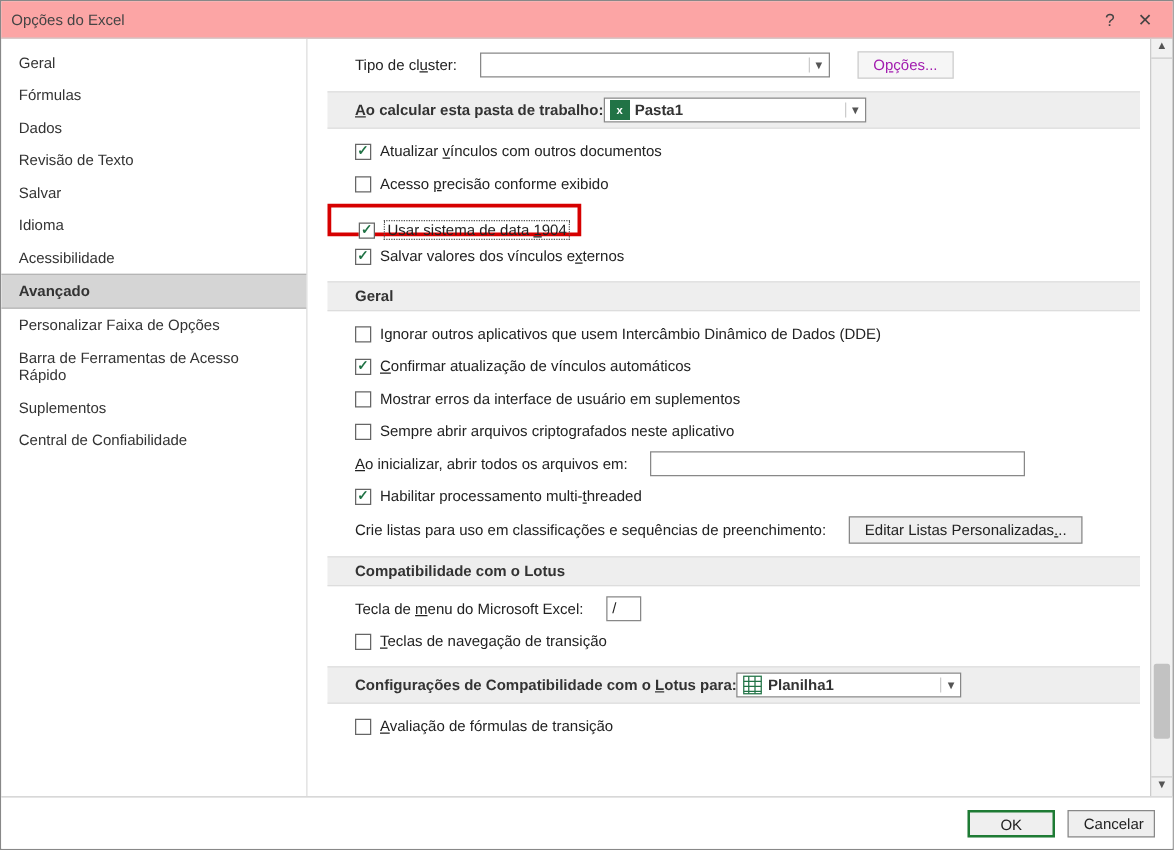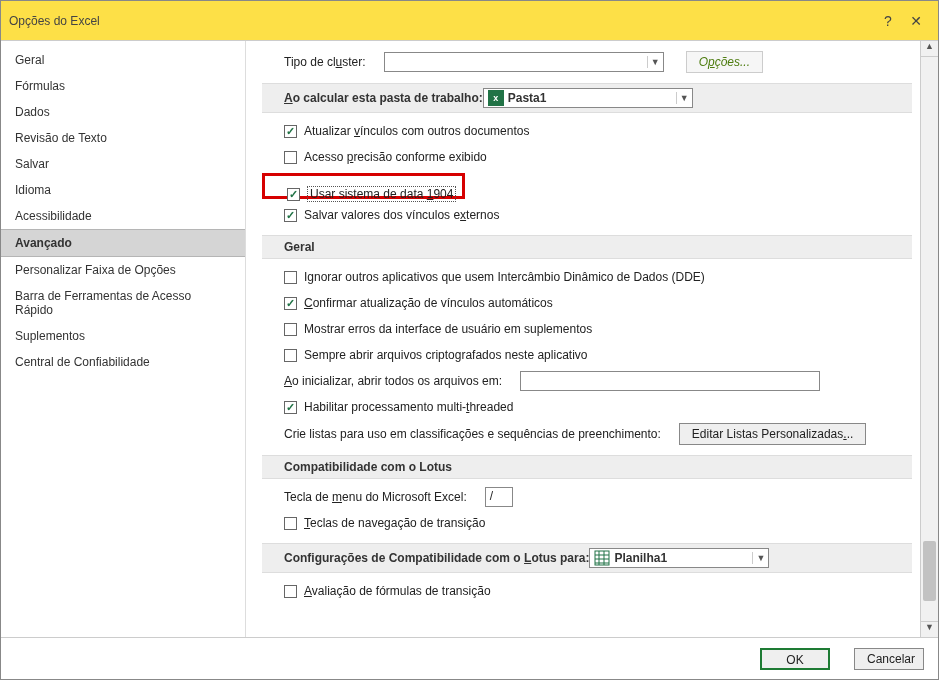--- a/index.html
+++ b/index.html
@@ -1,18 +1,18 @@
 <!DOCTYPE html>
 <html><head>
 <meta charset="utf-8">
 <style>
   * { box-sizing: border-box; font-family: "Segoe UI", Tahoma, sans-serif; }
   body { margin: 0; background: #f0f0f0; font-size: 12px; color: #222; }
   .window { width: 939px; height: 680px; background: #fff; border: 1px solid #888; display: flex; flex-direction: column; position: relative; }
-  .titlebar { height: 40px; display: flex; align-items: center; padding: 0 8px; background: #fde047; border-bottom: 1px solid #ccc; }
+  .titlebar { height: 30px; display: flex; align-items: center; padding: 0 8px; background: #fca5a5; border-bottom: 1px solid #ccc; }
   .titlebar .title { flex: 1; font-size: 12px; color: #444; }
   .titlebar .btn { width: 28px; text-align: center; font-size: 14px; color: #444; cursor: default; }
   .content { flex: 1; display: flex; overflow: hidden; }
   .sidebar { width: 245px; background: #fff; border-right: 1px solid #ddd; padding: 6px 0; }
   .sidebar-item { padding: 6px 14px; font-size: 12px; cursor: default; color: #333; }
   .sidebar-item.selected { background: #d5d5d5; border-top: 1px solid #b5b5b5; border-bottom: 1px solid #b5b5b5; font-weight: bold; }
   .main-wrap { flex:1; display:flex; }
   .main { flex: 1; overflow-y: auto; padding: 10px 8px 10px 16px; }
   .scrollbar-fake { width: 18px; background: #f1f1f1; border-left: 1px solid #ccc; position: relative; }
   .scrollbar-fake .arrow { position:absolute; left:0; right:0; height:16px; text-align:center; font-size:9px; color:#555;}
@@ -46,25 +46,25 @@
     border: 1px solid #888; height:20px; background:#fff;
     padding: 0 0 0 4px; font-size:12px;
     min-width: 180px;
   }
   .dropdown .dd-text { flex:1; }
   .dropdown .dd-arrow { width: 16px; text-align:center; border-left:1px solid #ccc; color:#555; font-size:9px; padding:1px 0; }
   .btn-std {
     border: 1px solid #888; background: #efefef; padding: 2px 12px;
     font-size: 12px; display:inline-block; cursor:default; height:22px; line-height:16px;
   }
-  .btn-std.disabled { color:#4d7c0f; border-color:#ccc; background:#f6f6f6;font-style:italic; }
+  .btn-std.disabled { color:#a21caf; border-color:#ccc; background:#f6f6f6; }
   .text-input { border:1px solid #888; height:20px; padding:1px 4px; font-size:12px; display:inline-block; }
   .highlight-box { border: 3px solid #d60000; padding: 16px 6px 0 4px; display:inline-flex; align-items:center; height:26px; }
   .highlight-box .inner-box { border: 1px dotted #555; padding: 0 2px; }
-  .footer { height: 42px; border-top: 1px solid #ccc; display:flex; justify-content:flex-end; align-items:center; padding: 0 14px; gap:24px; background:#fff;}
+  .footer { height: 42px; border-top: 1px solid #ccc; display:flex; justify-content:flex-end; align-items:center; padding: 0 14px; gap:10px; background:#fff;}
   .footer .btn-std { width: 70px; text-align:center; }
   .footer .btn-primary { border: 2px solid #1e7b34; }
   .icon-box {
     width:16px; height:16px; background:#217346; color:#fff; font-size:9px; font-weight:bold;
     display:inline-flex; align-items:center; justify-content:center; margin-right:4px;
   }
   .icon-sheet {
     width:16px; height:16px; display:inline-flex; align-items:center; justify-content:center; margin-right:4px;
   }
   .icon-sheet svg { display:block; }

